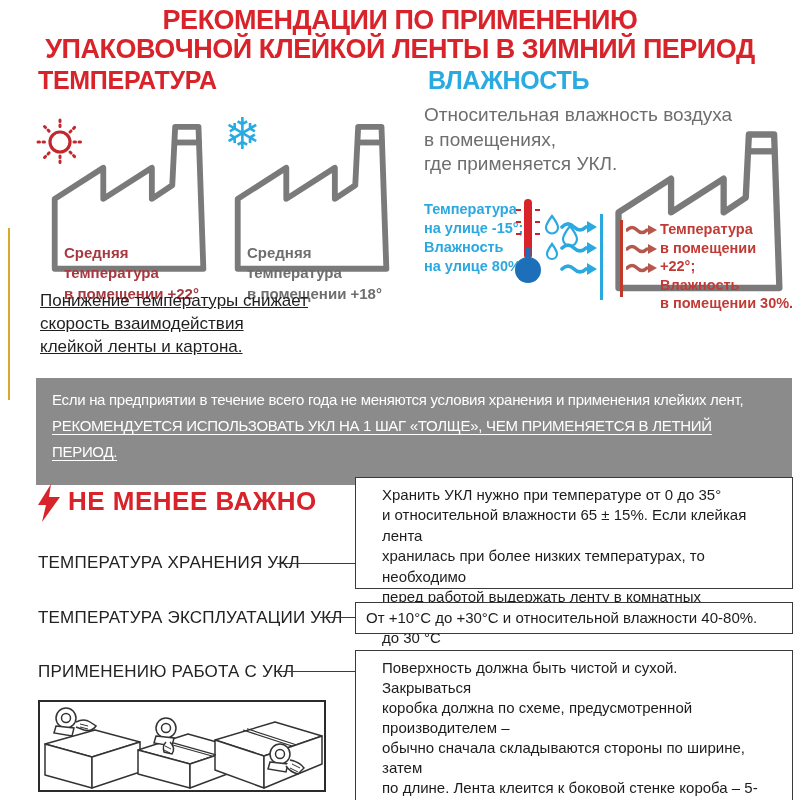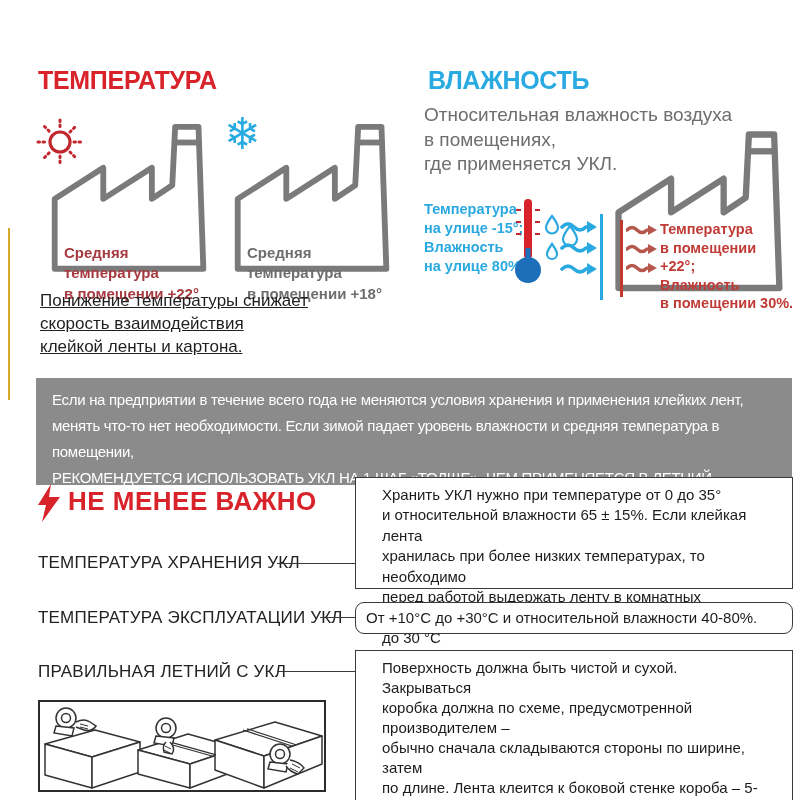--- a/index.html
+++ b/index.html
@@ -30,20 +30,24 @@
             background:#fff;font-size:15px;line-height:1.36;color:#1c1c1c;padding:7px 26px;}
   .illus{left:38px;top:700px;width:288px;height:92px;border:2.2px solid #2b2b2b;box-sizing:border-box;}
   .vline{width:3px;}
   svg{display:block;}
 </style>
 </head>
 <body>
 
 <div class="page">
 
+  <div class="abs title">
+    <div>РЕКОМЕНДАЦИИ ПО ПРИМЕНЕНИЮ</div>
+    <div>УПАКОВОЧНОЙ КЛЕЙКОЙ ЛЕНТЫ В ЗИМНИЙ ПЕРИОД</div>
+  </div>
 
   <div class="abs sec-head red" style="left:38px;top:66px;">ТЕМПЕРАТУРА</div>
   <div class="abs sec-head blue" style="left:428px;top:66px;">ВЛАЖНОСТЬ</div>
 
   <div class="abs" style="left:36px;top:118px;">
     <svg width="48" height="48" viewBox="0 0 48 48">
       <circle cx="24" cy="24" r="10" fill="none" stroke="#c1272d" stroke-width="3.2"></circle>
       <g stroke="#c1272d" stroke-width="3" stroke-linecap="round" stroke-dasharray="1.5 3.5">
         <line x1="24" y1="2" x2="24" y2="10"></line>
           <line x1="24" y1="38" x2="24" y2="46"></line>
@@ -159,44 +163,43 @@
 в помещении 30%.</div>
 
   <div class="abs pre note" style="left:40px;top:290px;width:330px;">Понижение температуры снижает
 скорость взаимодействия
 клейкой ленты и картона.</div>
 
   <div class="abs yellow-line"></div>
 
   <div class="abs banner">
     <div>Если на предприятии в течение всего года не меняются условия хранения и применения клейких лент,</div>
-    <div>менять что-то нет необходимости. Если зимой падает уровень влажности и средняя температура в помещении,</div>
     <div class="u">РЕКОМЕНДУЕТСЯ ИСПОЛЬЗОВАТЬ УКЛ НА 1 ШАГ «ТОЛЩЕ», ЧЕМ ПРИМЕНЯЕТСЯ В ЛЕТНИЙ ПЕРИОД.</div>
   </div>
 
   <div class="abs" style="left:36px;top:482px;">
     <svg width="26" height="42" viewBox="0 0 26 42">
       <polygon points="15,2 2,23 10,23 6,40 24,15 13,15" fill="#d8232a"></polygon>
     </svg>
   </div>
   <div class="abs item-label" style="left:38px;top:553px;">ТЕМПЕРАТУРА ХРАНЕНИЯ УКЛ</div>
 
   <div class="abs imp-head">НЕ МЕНЕЕ ВАЖНО</div>
   <div class="abs conn" style="left:277px;top:563px;width:78px;"></div>
   <div class="abs pre info-box" style="top:477px;height:112px;">Хранить УКЛ  нужно при температуре от 0 до 35°
 и относительной влажности 65 ± 15%. Если клейкая лента
 хранилась при более низких температурах, то необходимо
 перед работой выдержать ленту в комнатных условиях от 21
 до 30 °C</div>
 
   <div class="abs item-label" style="left:38px;top:608px;">ТЕМПЕРАТУРА ЭКСПЛУАТАЦИИ УКЛ</div>
   <div class="abs conn" style="left:320px;top:617px;width:35px;"></div>
-  <div class="abs pre info-box" style="top:602px;height:32px;padding:5px 10px;border-radius:9px;">От +10°С до +30°С и относительной влажности 40-80%.</div>
-
-  <div class="abs item-label" style="left:38px;top:662px;">ПРАВИЛЬНАЯ ЛЕТНИЙ С УКЛ</div>
+  <div class="abs pre info-box" style="top:602px;height:32px;padding:5px 10px;">От +10°С до +30°С и относительной влажности 40-80%.</div>
+
+  <div class="abs item-label" style="left:38px;top:662px;">ПРИМЕНЕНИЮ РАБОТА С УКЛ</div>
   <div class="abs conn" style="left:277px;top:671px;width:78px;"></div>
   <div class="abs pre info-box" style="top:650px;height:164px;line-height:1.33;">Поверхность должна быть чистой и сухой. Закрываться
 коробка должна по схеме, предусмотренной производителем –
 обычно сначала складываются стороны по ширине, затем
 по длине. Лента клеится к боковой стенке короба – 5-6 см,
 заклеивается клапан по длинной стороне, затем лента
 наносится на противоположную стенку короба 5-6 см
 и отрезается.</div>
 
   <div class="abs illus">

